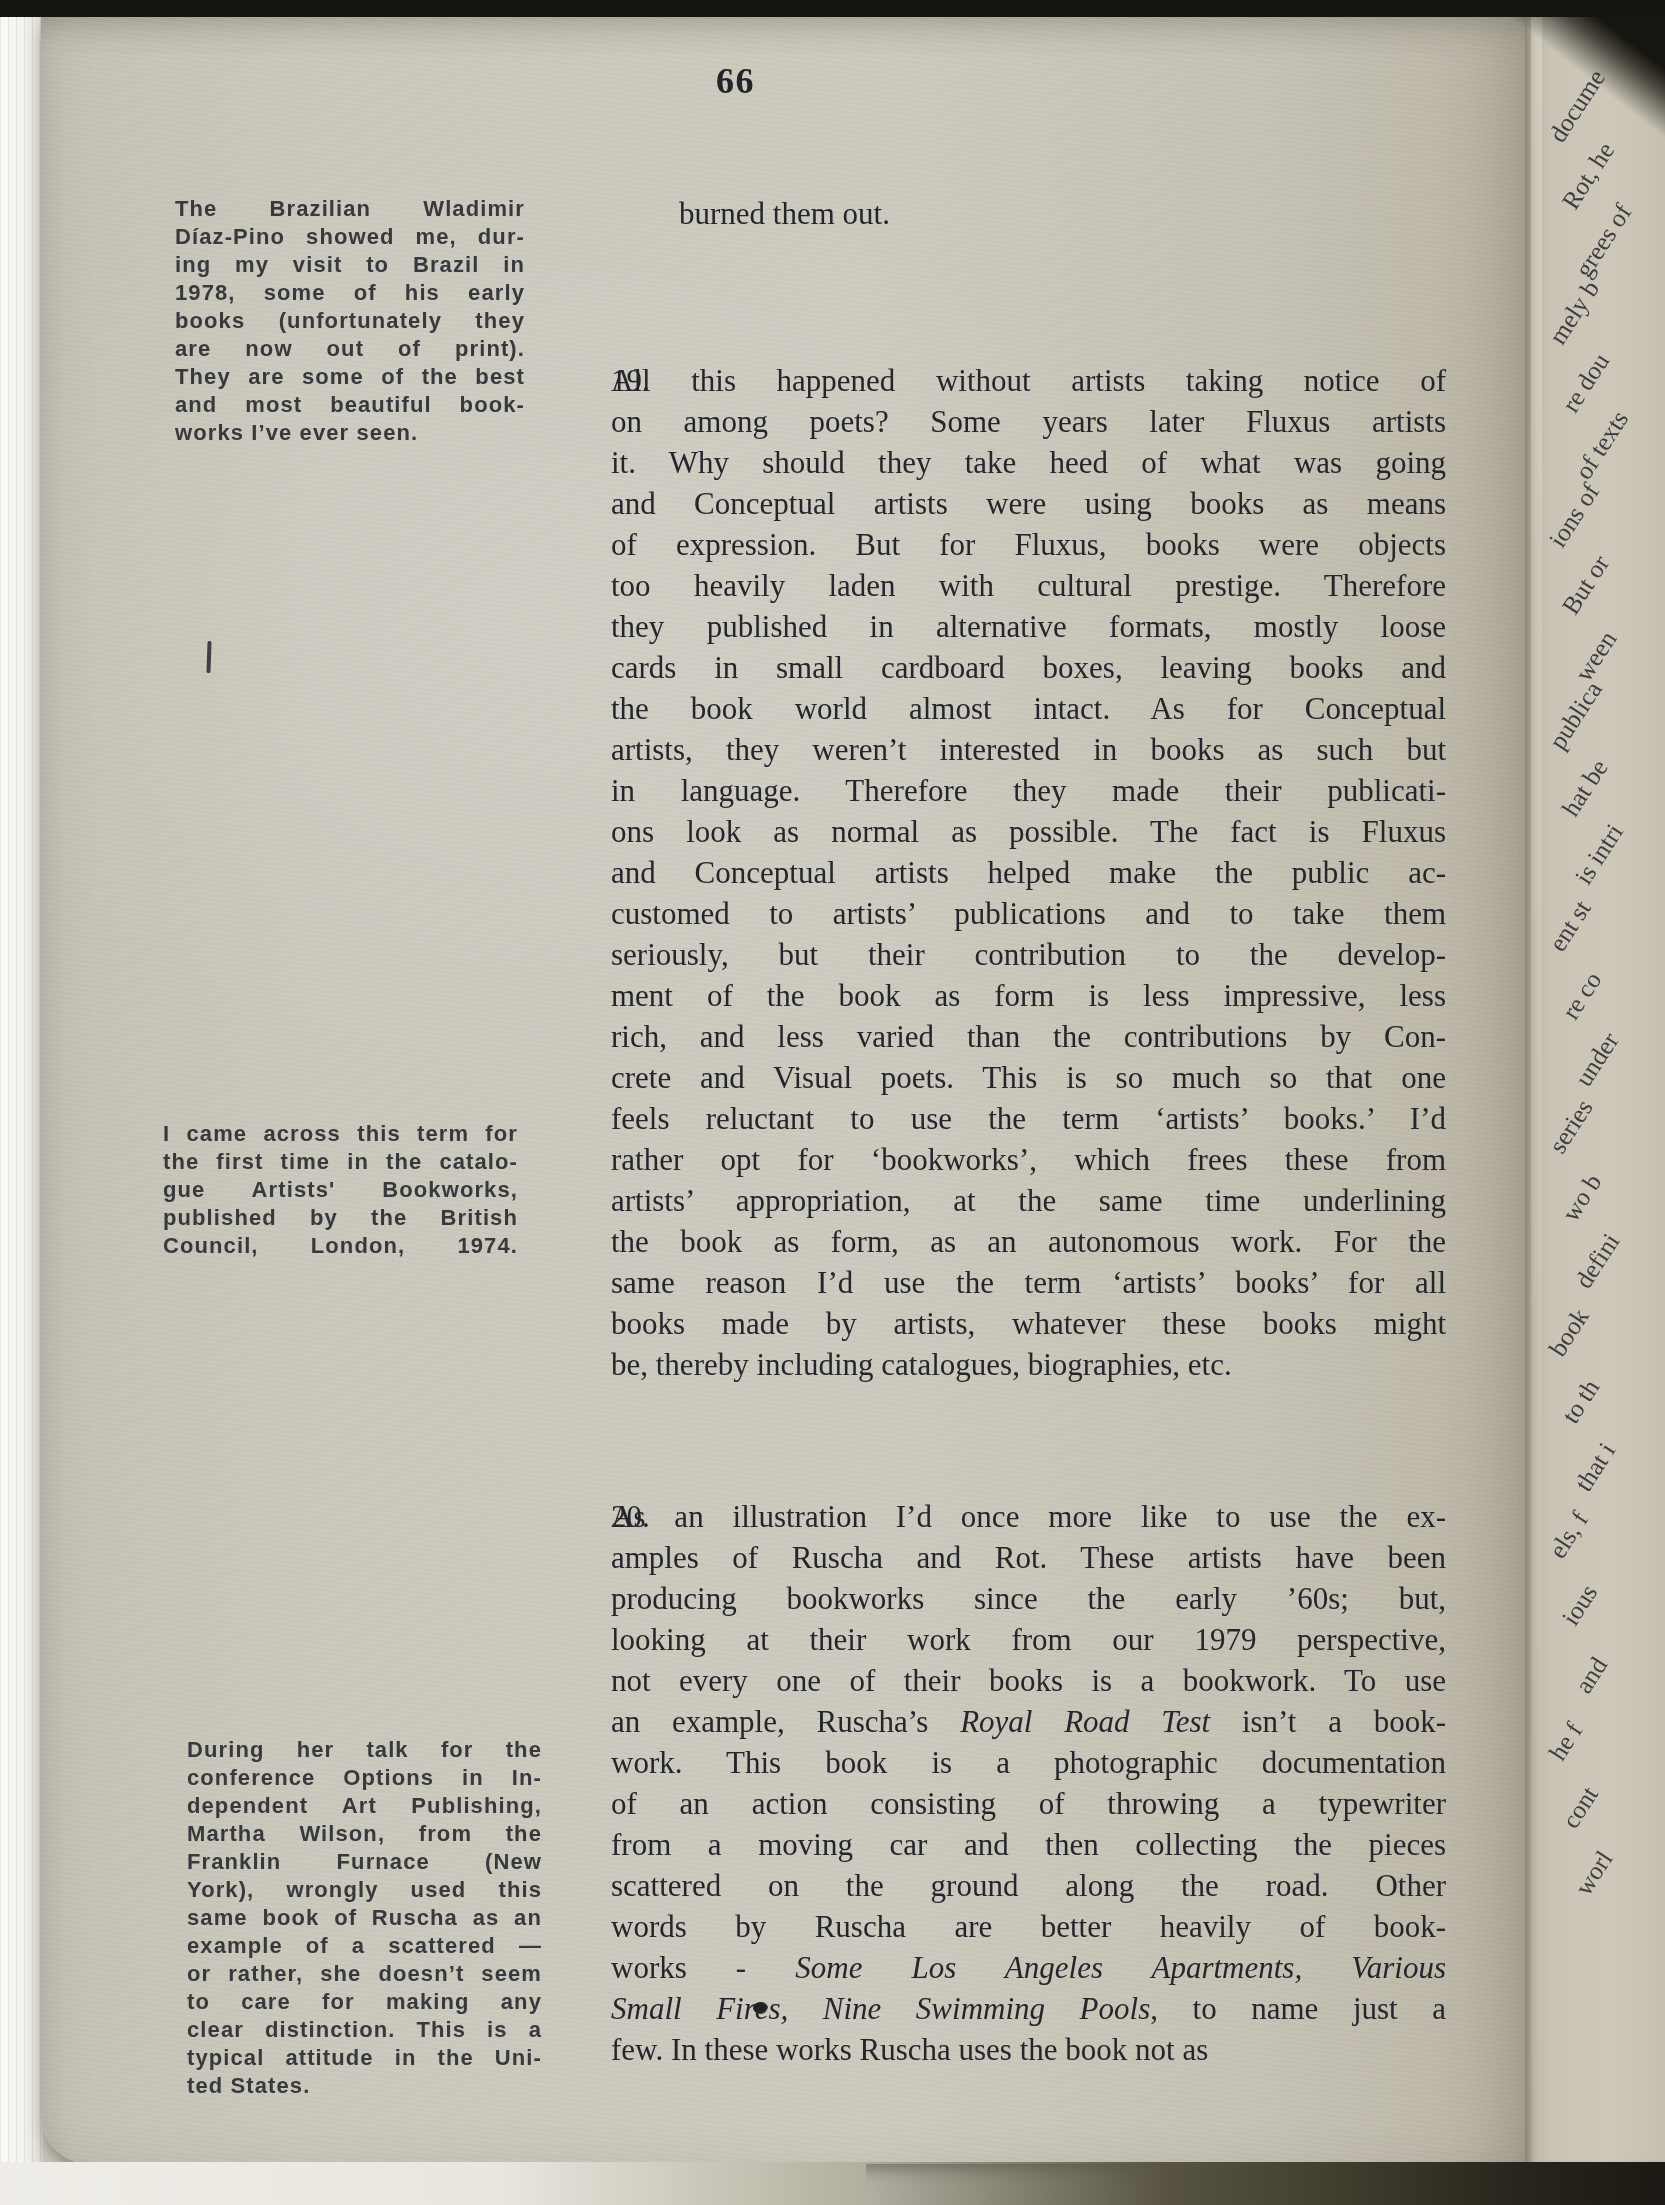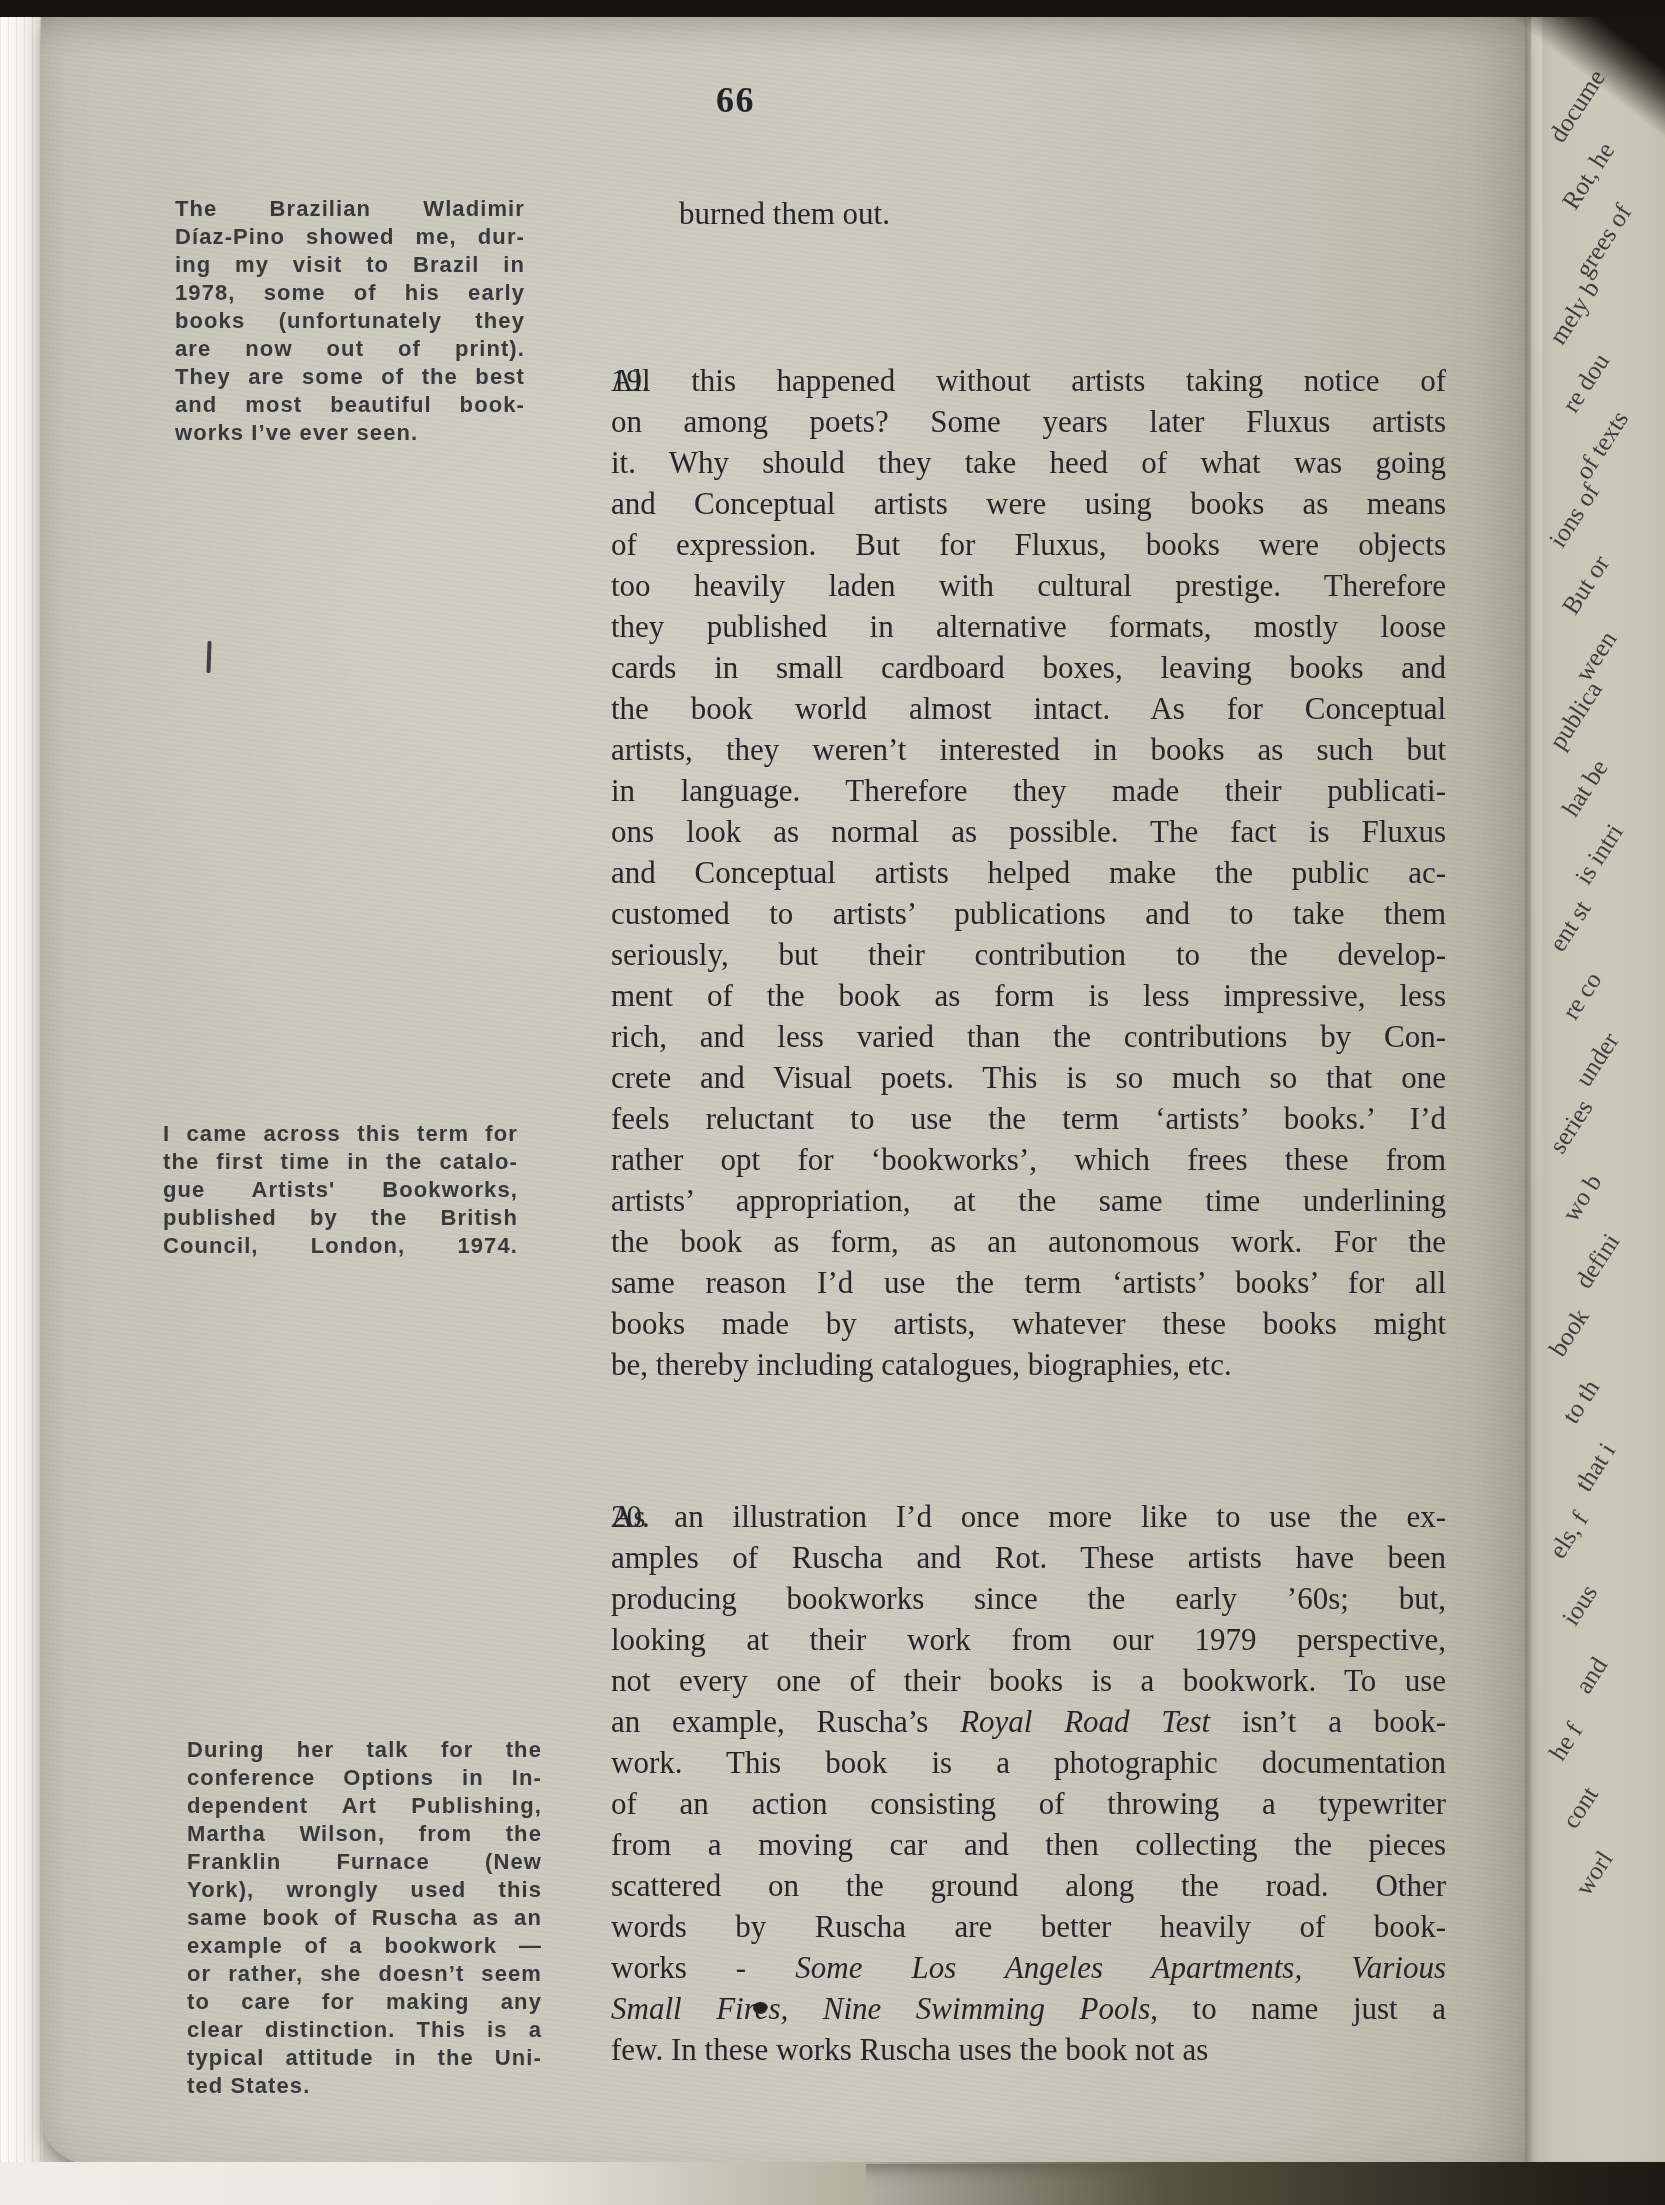--- a/index.html
+++ b/index.html
@@ -49,21 +49,21 @@
     background:linear-gradient(218deg, #16150f 0%, #16150f 22%, rgba(22,21,15,.7) 30%, transparent 44%);
   }
   
   .bottom-band {
     position:absolute; left:0; top:2162px; width:1665px; height:43px; z-index:3;
     background:linear-gradient(90deg, #efede7 0%, #e8e6de 30%, #b3af9e 52%, #59564634 0, #585441 70%, #26241b 92%, #1b1913 100%);
   }
   
   .page-number {
     position:absolute; left:675px; top:44px; font-size:36px; font-weight:700;
-    color:#23232a; letter-spacing:1.6px;margin-top:19px;
+    color:#23232a; letter-spacing:1.6px;
   }
   
   .note {
     position:absolute; color:#38393d; font-family:"Liberation Sans", sans-serif;
     font-weight:700; font-size:22px; letter-spacing:1.1px;
   }
   .note .line { height:28px; line-height:28px; overflow:hidden; text-align:justify; text-align-last:justify; }
   .note .line.last { text-align-last:left; }
   .note[data-name="margin-note-artists-bookworks"] .line.last { text-align-last:justify; }
   .note-1 { left:175px; top:195px;  width:350px; }
@@ -119,21 +119,21 @@
       <div class="line last" data-name="text-line">Council, London, 1974.</div>
     </div>
   <div class="note note-3" data-name="margin-note-martha-wilson">
       <div class="line" data-name="text-line">During her talk for the</div>
       <div class="line" data-name="text-line">conference Options in In-</div>
       <div class="line" data-name="text-line">dependent Art Publishing,</div>
       <div class="line" data-name="text-line">Martha Wilson, from the</div>
       <div class="line" data-name="text-line">Franklin Furnace (New</div>
       <div class="line" data-name="text-line">York), wrongly used this</div>
       <div class="line" data-name="text-line">same book of Ruscha as an</div>
-      <div class="line" data-name="text-line">example of a bookwork —</div>
+      <div class="line" data-name="text-line">example of a scattered —</div>
       <div class="line" data-name="text-line">or rather, she doesn’t seem</div>
       <div class="line" data-name="text-line">to care for making any</div>
       <div class="line" data-name="text-line">clear distinction. This is a</div>
       <div class="line" data-name="text-line">typical attitude in the Uni-</div>
       <div class="line last" data-name="text-line">ted States.</div>
     </div>
 
   <div class="main-text para opening" data-name="main-text-opening-fragment" style="top:193px; left:679px; width:835px;">
       <div class="line-m last" data-name="text-line">burned them out.</div>
     </div>

